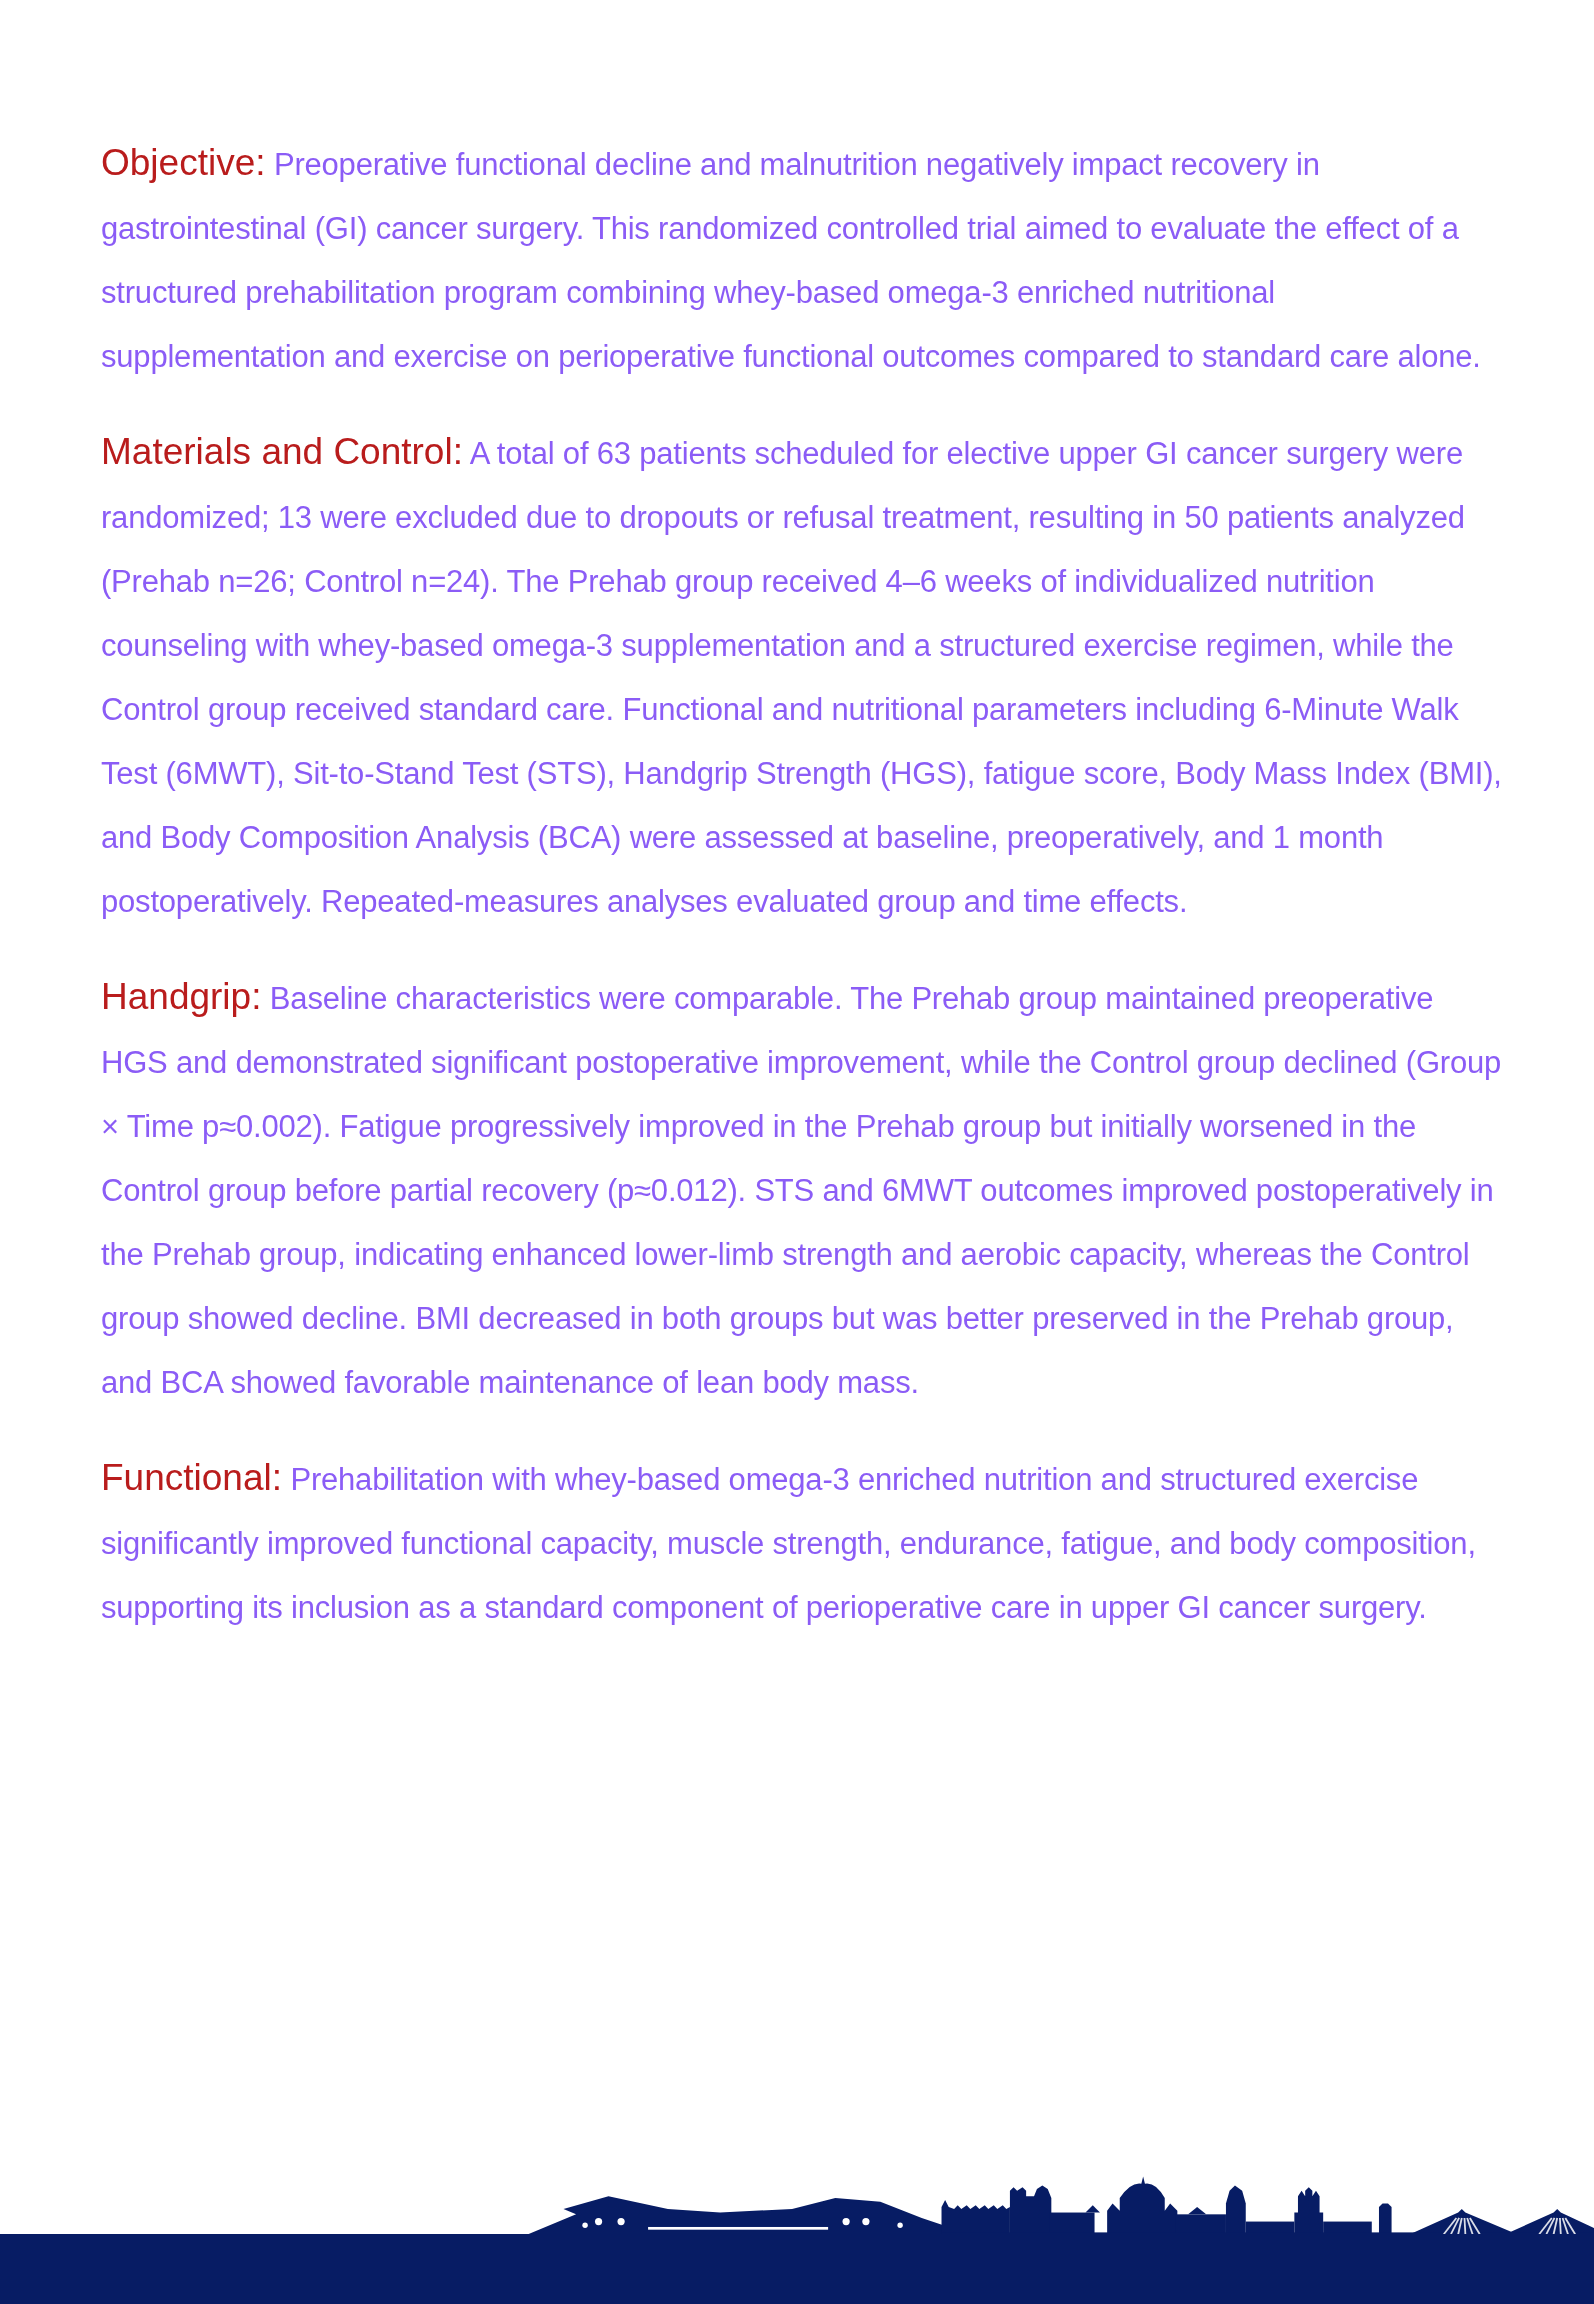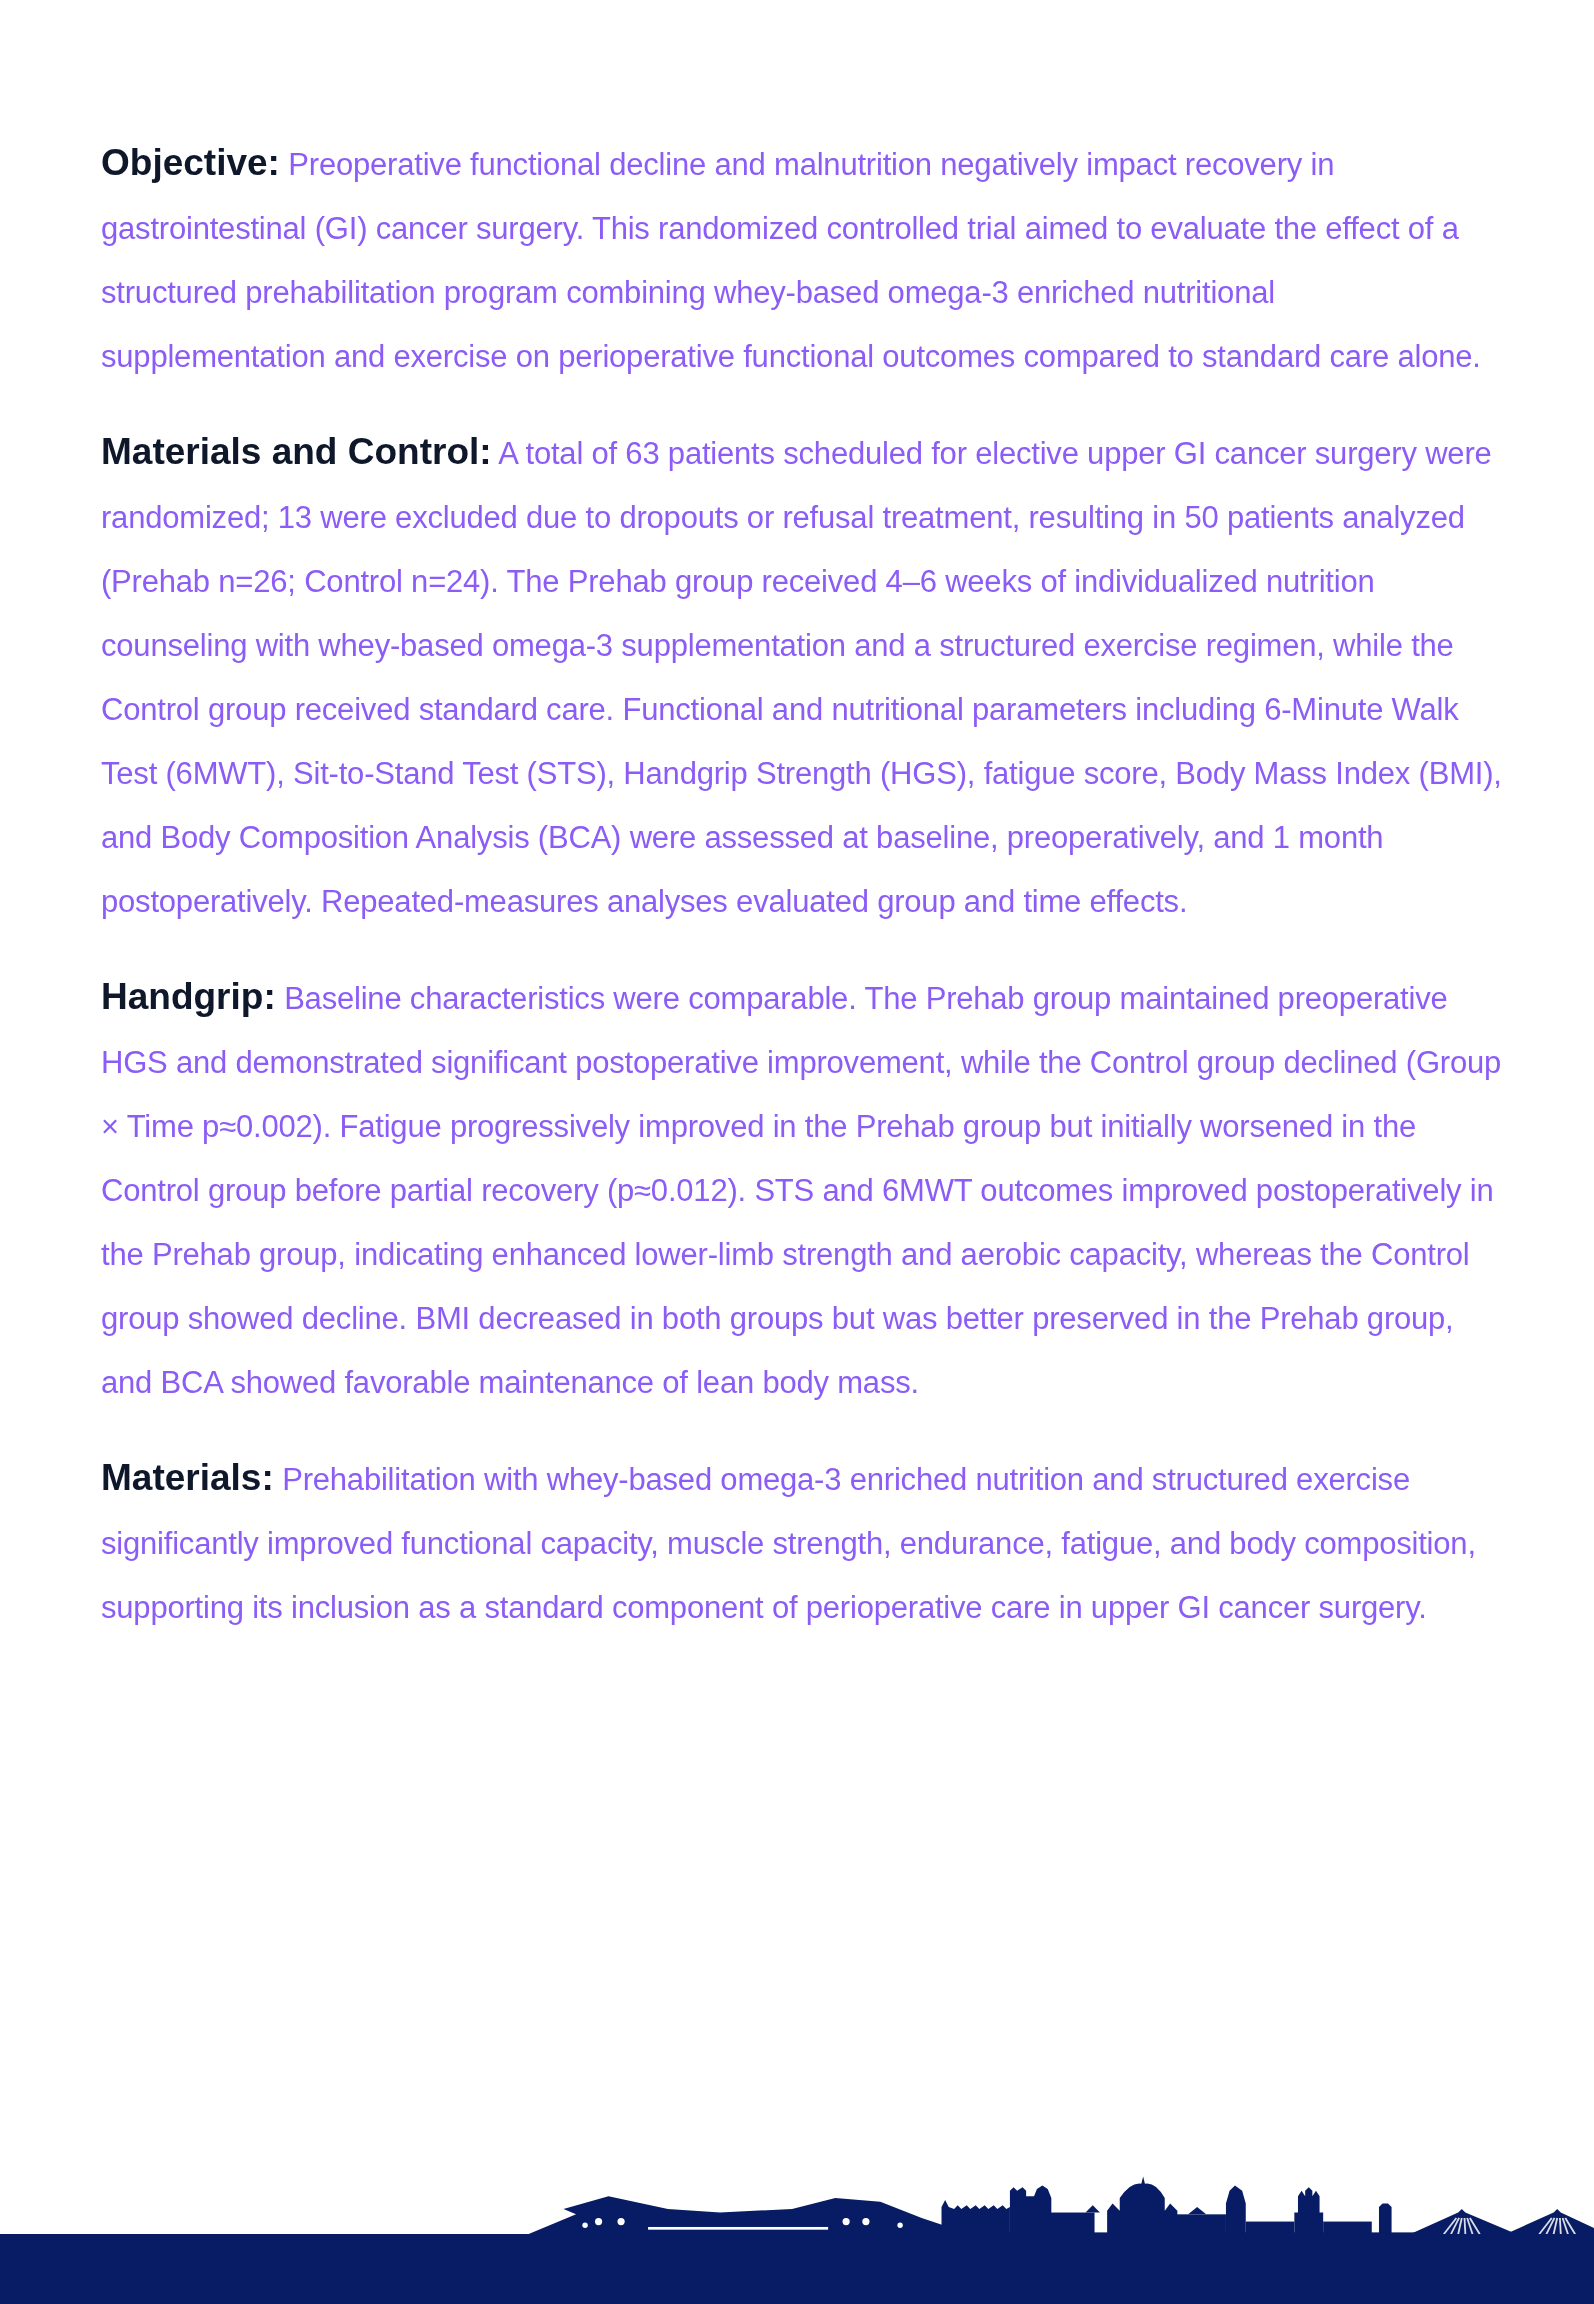--- a/index.html
+++ b/index.html
@@ -21,22 +21,22 @@
     top: 131px;
     width: 1404px;
   }
   .section {
     margin: 0 0 31px 0;
     font-size: 31px;
     line-height: 64px;
     letter-spacing: -0.2px;
   }
   .section-heading {
-    color: #0f172a;
-    font-weight: bold;
+    color: #b91c1c;
+    font-weight: normal;
     font-size: 37px;
     letter-spacing: 0;
   }
   .section-body {
     color: #8b5cf6;
   }
   .footer {
     position: absolute;
     left: 0;
     top: 2097px;
@@ -69,21 +69,21 @@
   </p>
   <p class="section">
     <span class="section-heading">Materials and Control:</span>
     <span class="section-body">A total of 63 patients scheduled for elective upper GI cancer surgery were randomized; 13 were excluded due to dropouts or refusal treatment, resulting in 50 patients analyzed (Prehab n=26; Control n=24). The Prehab group received 4–6 weeks of individualized nutrition counseling with whey-based omega-3 supplementation and a structured exercise regimen, while the Control group received standard care. Functional and nutritional parameters including 6-Minute Walk Test (6MWT), Sit-to-Stand Test (STS), Handgrip Strength (HGS), fatigue score, Body Mass Index (BMI), and Body Composition Analysis (BCA) were assessed at baseline, preoperatively, and 1 month postoperatively. Repeated-measures analyses evaluated group and time effects.</span>
   </p>
   <p class="section">
     <span class="section-heading">Handgrip:</span>
     <span class="section-body">Baseline characteristics were comparable. The Prehab group maintained preoperative HGS and demonstrated significant postoperative improvement, while the Control group declined (Group × Time p≈0.002). Fatigue progressively improved in the Prehab group but initially worsened in the Control group before partial recovery (p≈0.012). STS and 6MWT outcomes improved postoperatively in the Prehab group, indicating enhanced lower-limb strength and aerobic capacity, whereas the Control group showed decline. BMI decreased in both groups but was better preserved in the Prehab group, and BCA showed favorable maintenance of lean body mass.</span>
   </p>
   <p class="section">
-    <span class="section-heading">Materials:</span>
+    <span class="section-heading">Functional:</span>
     <span class="section-body">Prehabilitation with whey-based omega-3 enriched nutrition and structured exercise significantly improved functional capacity, muscle strength, endurance, fatigue, and body composition, supporting its inclusion as a standard component of perioperative care in upper GI cancer surgery.</span>
   </p>
 </main>
 
 <footer class="footer">
   <svg class="skyline" viewBox="0 0 1772 154" preserveAspectRatio="none" xmlns="http://www.w3.org/2000/svg">
     <g fill="#071C64">
 
       <path d="M582 154 L640 130 L626 124 L676 110 L742 124 L800 128 L880 124 L928 112 L978 116 L1024 134 L1048 142 L1048 154 Z"></path>
 

